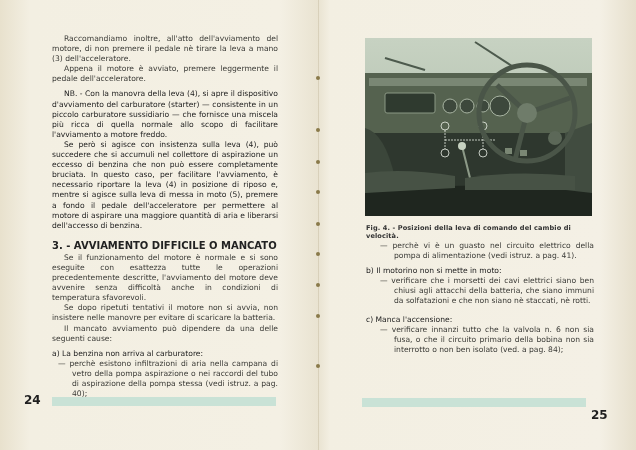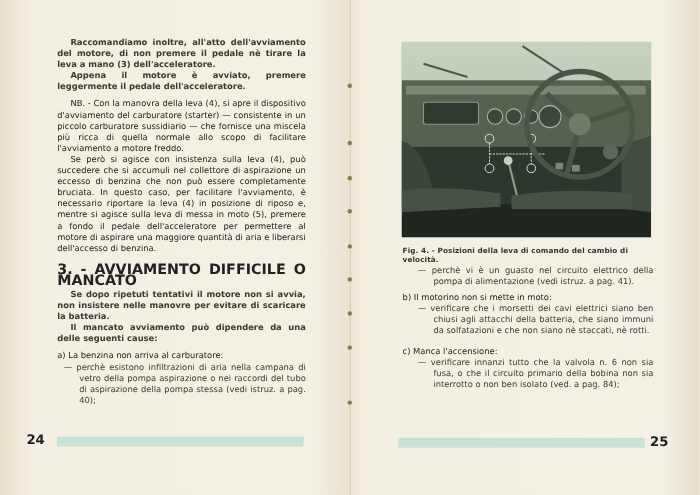--- a/index.html
+++ b/index.html
@@ -2,24 +2,24 @@
 <html><head>
 <meta charset="utf-8">
 <style>
   html,body{margin:0;padding:0;}
   body{width:636px;height:450px;overflow:hidden;background:#f1ecdc;font-family:"DejaVu Sans",sans-serif;color:#3a3a36;position:relative;}
   .spread{position:absolute;left:0;top:0;width:636px;height:450px;background:linear-gradient(90deg,#e8e1cd 0,#f3efe2 30px,#f4f0e4 280px,#e9e3d1 318px,#f3efe2 330px,#f4f0e5 600px,#e6dfcc 636px);}
   .gutter{position:absolute;left:318px;top:0;width:1px;height:450px;background:#d8d0ba;}
   .stitch{position:absolute;left:318px;width:4px;height:4px;margin-left:-2px;border-radius:50%;background:#8a7a4a;}
   .page{position:absolute;font-size:7.6px;line-height:10.1px;}
   .page p{margin:0;text-align:justify;}
-  .ind{text-indent:12px;font-weight:bold;}
+  .ind{text-indent:12px;}
   .bold{font-weight:normal;color:#222;}
   .gap{height:5px;}
-  .head{font-weight:bold;font-size:13px;margin:0;color:#222;}
+  .head{font-weight:bold;font-size:10px;margin:0;color:#222;}
   .dash{padding-left:20px;text-indent:-14px;}
   .left{left:52px;top:34px;width:226px;}
   .right{left:374px;top:241px;width:220px;}
   .footer-bar{position:absolute;height:9px;background:#c9e2d6;}
   .pnum{position:absolute;font-weight:bold;font-size:12px;color:#1f1f1f;font-family:"DejaVu Sans",sans-serif;}
   .photo{position:absolute;left:365px;top:38px;width:227px;height:178px;background:#b8c6b1;overflow:hidden;}
   .photo svg{display:block;}
   .caption{position:absolute;left:366px;top:224px;width:230px;font-size:6.6px;font-weight:bold;color:#333;letter-spacing:0.1px;}
 </style>
 </head>
@@ -39,20 +39,21 @@
 
   <div class="page left">
     <p class="ind">Raccomandiamo inoltre, all'atto dell'avviamento del motore, di non premere il pedale nè tirare la leva a mano (3) dell'acceleratore.</p>
     <p class="ind">Appena il motore è avviato, premere leggermente il pedale dell'acceleratore.</p>
     <div class="gap"></div>
     <p class="ind bold">NB. - Con la manovra della leva (4), si apre il dispositivo d'avviamento del carburatore (starter) — consistente in un piccolo carburatore sussidiario — che fornisce una miscela più ricca di quella normale allo scopo di facilitare l'avviamento a motore freddo.</p>
     <p class="ind bold">Se però si agisce con insistenza sulla leva (4), può succedere che si accumuli nel collettore di aspirazione un eccesso di benzina che non può essere completamente bruciata. In questo caso, per facilitare l'avviamento, è necessario riportare la leva (4) in posizione di riposo e, mentre si agisce sulla leva di messa in moto (5), premere a fondo il pedale dell'acceleratore per permettere al motore di aspirare una maggiore quantità di aria e liberarsi dell'accesso di benzina.</p>
     <div class="gap" style="height:10px"></div>
     <p class="head">3. - AVVIAMENTO DIFFICILE O MANCATO</p>
     <div class="gap" style="height:2px"></div>
+    <p class="ind">Se il funzionamento del motore è normale e si sono eseguite con esattezza tutte le operazioni precedentemente descritte, l'avviamento del motore deve avvenire senza difficoltà anche in condizioni di temperatura sfavorevoli.</p>
     <p class="ind">Se dopo ripetuti tentativi il motore non si avvia, non insistere nelle manovre per evitare di scaricare la batteria.</p>
     <p class="ind">Il mancato avviamento può dipendere da una delle seguenti cause:</p>
     <div class="gap"></div>
     <p class="bold">a) La benzina non arriva al carburatore:</p>
     <p class="dash">— perchè esistono infiltrazioni di aria nella campana di vetro della pompa aspirazione o nei raccordi del tubo di aspirazione della pompa stessa (vedi istruz. a pag. 40);</p>
   </div>
   <div class="pnum" style="left:24px;top:393px">24</div>
   <div class="footer-bar" style="left:52px;top:397px;width:224px"></div>
 
   <div class="photo">
@@ -108,14 +109,14 @@
     <p class="dash">— perchè vi è un guasto nel circuito elettrico della pompa di alimentazione (vedi istruz. a pag. 41).</p>
     <div class="gap"></div>
     <p class="bold" style="margin-left:-8px">b) Il motorino non si mette in moto:</p>
     <p class="dash">— verificare che i morsetti dei cavi elettrici siano ben chiusi agli attacchi della batteria, che siano immuni da solfatazioni e che non siano nè staccati, nè rotti.</p>
     <div class="gap" style="height:3px"></div>
     <div class="gap"></div>
     <p class="bold" style="margin-left:-8px">c) Manca l'accensione:</p>
     <p class="dash">— verificare innanzi tutto che la valvola n. 6 non sia fusa, o che il circuito primario della bobina non sia interrotto o non ben isolato (ved. a pag. 84);</p>
   </div>
   <div class="footer-bar" style="left:362px;top:398px;width:224px"></div>
-  <div class="pnum" style="left:591px;top:394px">25</div>
+  <div class="pnum" style="left:591px;top:408px">25</div>
 </div>
 
 </body></html>

